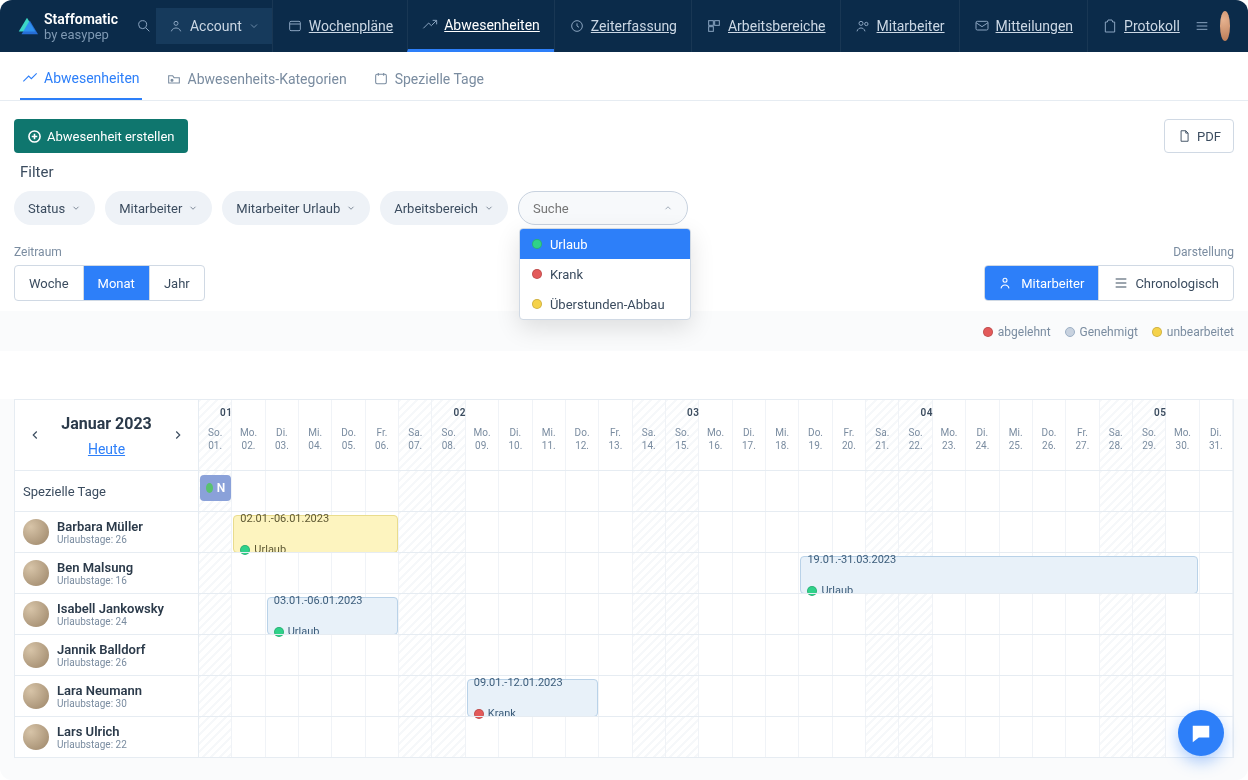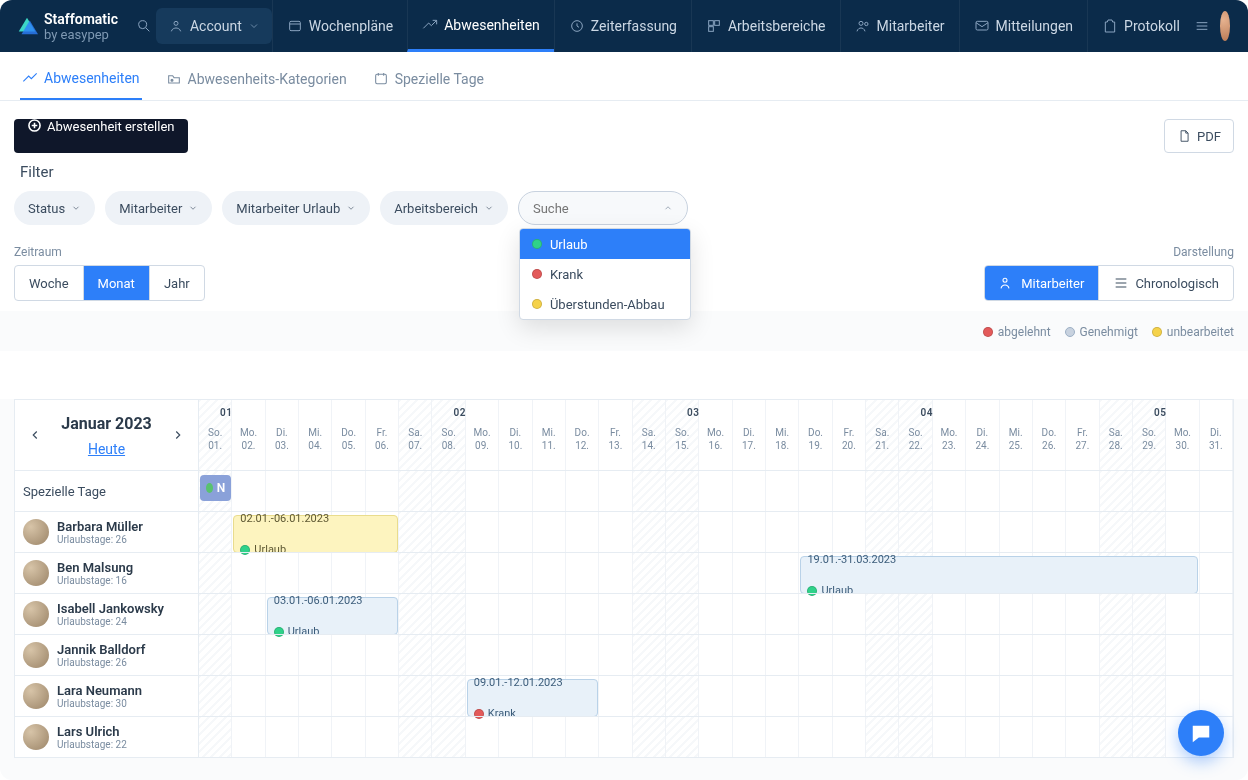--- a/index.html
+++ b/index.html
@@ -4,34 +4,34 @@
 <style>
 * { margin:0; padding:0; box-sizing:border-box; font-family:-apple-system,BlinkMacSystemFont,"Segoe UI",Roboto,Arial,sans-serif; }
 body { background:#fff; width:1248px; height:780px; overflow:hidden; position:relative; border-radius:12px; }
 .topbar { height:52px; background:#0b2b4a; display:flex; align-items:center; padding:0 8px; color:#cbd7e4; font-size:14px; }
 .logo-box { display:flex; align-items:center; gap:6px; padding:0 8px; }
 .logo-mark { width:22px; height:22px; }
 .logo-txt { display:flex; flex-direction:column; line-height:1; }
 .logo-txt .brand { color:#fff; font-weight:600; font-size:14px; }
 .logo-txt .sub { color:#7f99b3; font-size:13px; margin-top:2px; }
 .search-btn { width:36px; height:36px; display:flex; align-items:center; justify-content:center; margin-left:10px; border-radius:6px; }
-.account { background:#163a5c; height:36px; border-radius:6px; display:flex; align-items:center; padding:0 12px; gap:6px; margin-left:4px; }
-.navitem { height:52px; display:flex; align-items:center; padding:0 14px; gap:6px; border-left:1px solid rgba(255,255,255,0.06); white-space:nowrap; cursor:pointer; }
+.account { background:#163a5c; height:36px; border-radius:0; display:flex; align-items:center; padding:0 12px; gap:6px; margin-left:4px; }
+.navitem { height:52px; display:flex; align-items:center; padding:0 14px; gap:6px; border-left:1px solid rgba(255,255,255,0.06); white-space:nowrap; cursor:pointer;text-decoration:underline; }
 .navitem.active { border-bottom:3px solid #2d7ff9; color:#fff; }
 .burger { margin-left:auto; width:36px; height:36px; display:flex; align-items:center; justify-content:center; }
 .avatar-top { width:30px; height:30px; border-radius:50%; background:radial-gradient(circle at 30% 30%,#e6b28f,#b97a56); margin:0 10px; }
 .icon { width:16px; height:16px; stroke:#8aa4c0; stroke-width:1.5; fill:none; }
 
 .subtabs { display:flex; gap:22px; padding:18px 20px 0 20px; border-bottom:1px solid #e6ecf2; }
 .subtab { display:flex; align-items:center; gap:6px; padding:0 2px 12px 2px; color:#7a8ca0; font-size:14px; cursor:pointer; }
 .subtab.active { color:#2d7ff9; border-bottom:2px solid #2d7ff9; }
 .subtab svg { width:16px; height:16px; }
 
 .toolbar { display:flex; align-items:center; padding:18px 14px 10px 14px; }
-.btn-primary { background:#0f172a; color:#fff; height:34px; border-radius:4px; padding:0 14px; display:flex; align-items:flex-start; gap:6px; font-size:13px; }
+.btn-primary { background:#0f766e; color:#fff; height:34px; border-radius:4px; padding:0 14px; display:flex; align-items:center; gap:6px; font-size:13px; }
 .btn-outline { border:1px solid #d0d9e4; height:34px; border-radius:4px; padding:0 12px; display:flex; align-items:center; gap:6px; font-size:13px; color:#3b4c5f; margin-left:auto; }
 
 .filter-label { padding:0 20px 10px 20px; color:#3b4c5f; font-size:15px; }
 .filters { display:flex; gap:10px; padding:0 14px 16px 14px; position:relative; }
 .pill { background:#eef2f7; height:34px; border-radius:17px; padding:0 14px; display:flex; align-items:center; gap:6px; font-size:13px; color:#3b4c5f; cursor:pointer; }
 .search-pill { background:#f7f9fb; border:1px solid #c8d2df; min-width:170px; justify-content:space-between; position:relative; }
 .search-pill input { background:transparent; border:none; outline:none; font-size:13px; width:100px; }
 .dropdown { position:absolute; top:36px; left:0; width:172px; background:#fff; border:1px solid #d0d9e4; border-radius:4px; box-shadow:0 8px 24px rgba(0,0,0,.12); overflow:hidden; z-index:10; }
 .dropdown .row { height:30px; display:flex; align-items:center; gap:8px; padding:0 12px; font-size:13px; color:#3b4c5f; }
 .dropdown .row.sel { background:#2d7ff9; color:#fff; }

